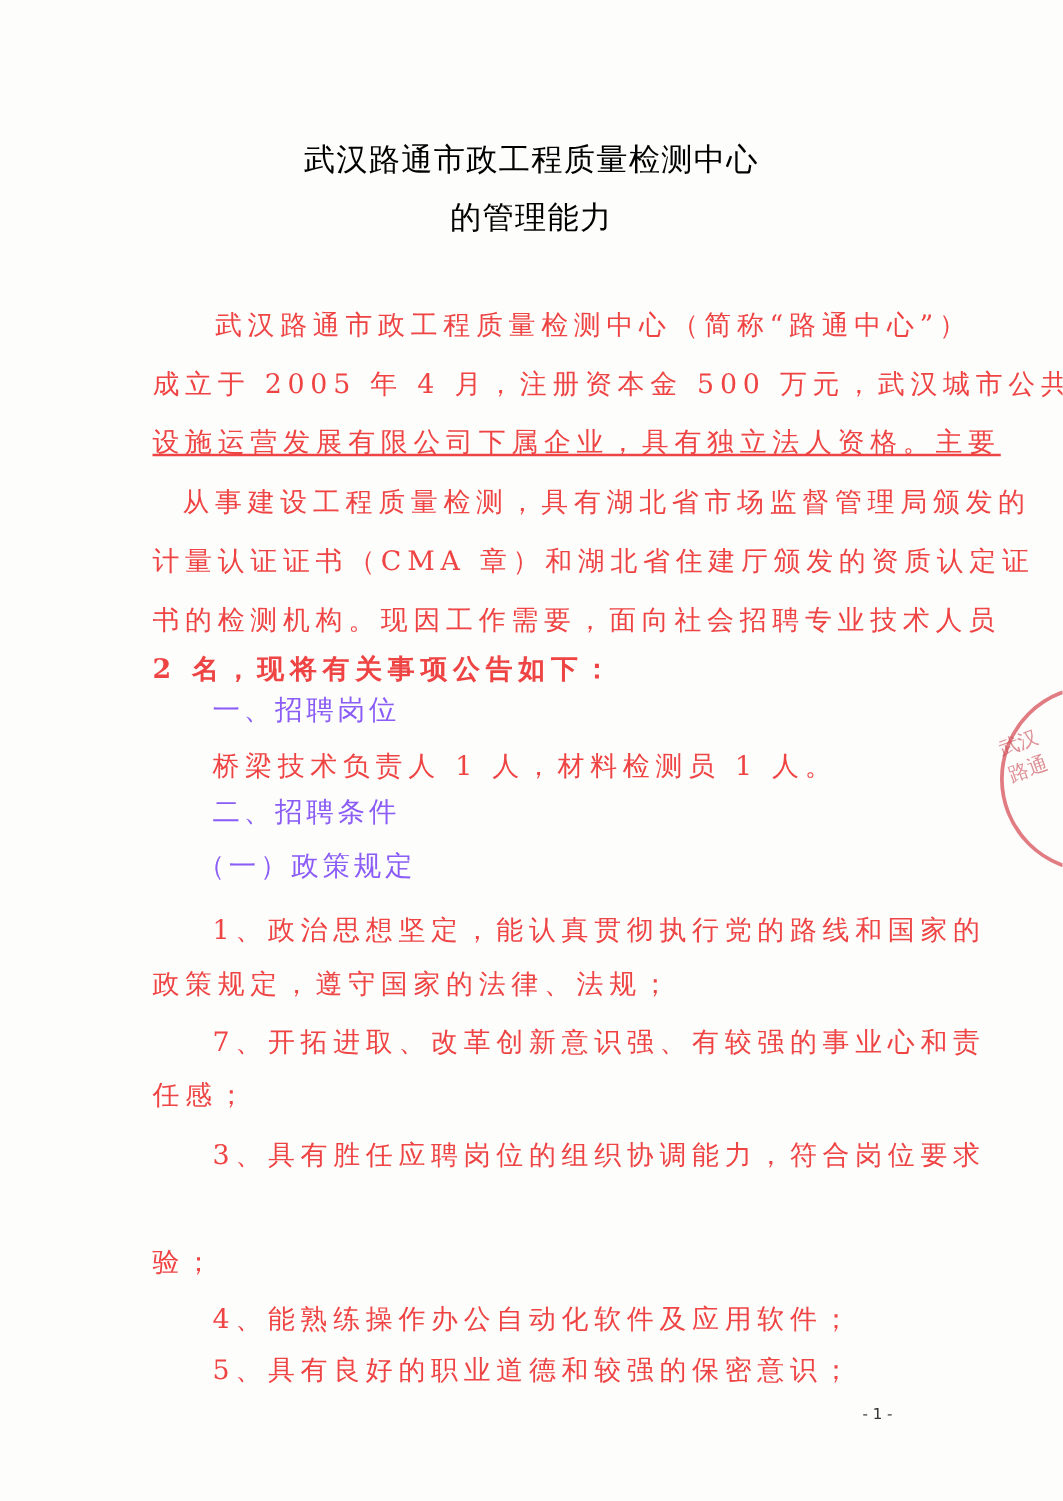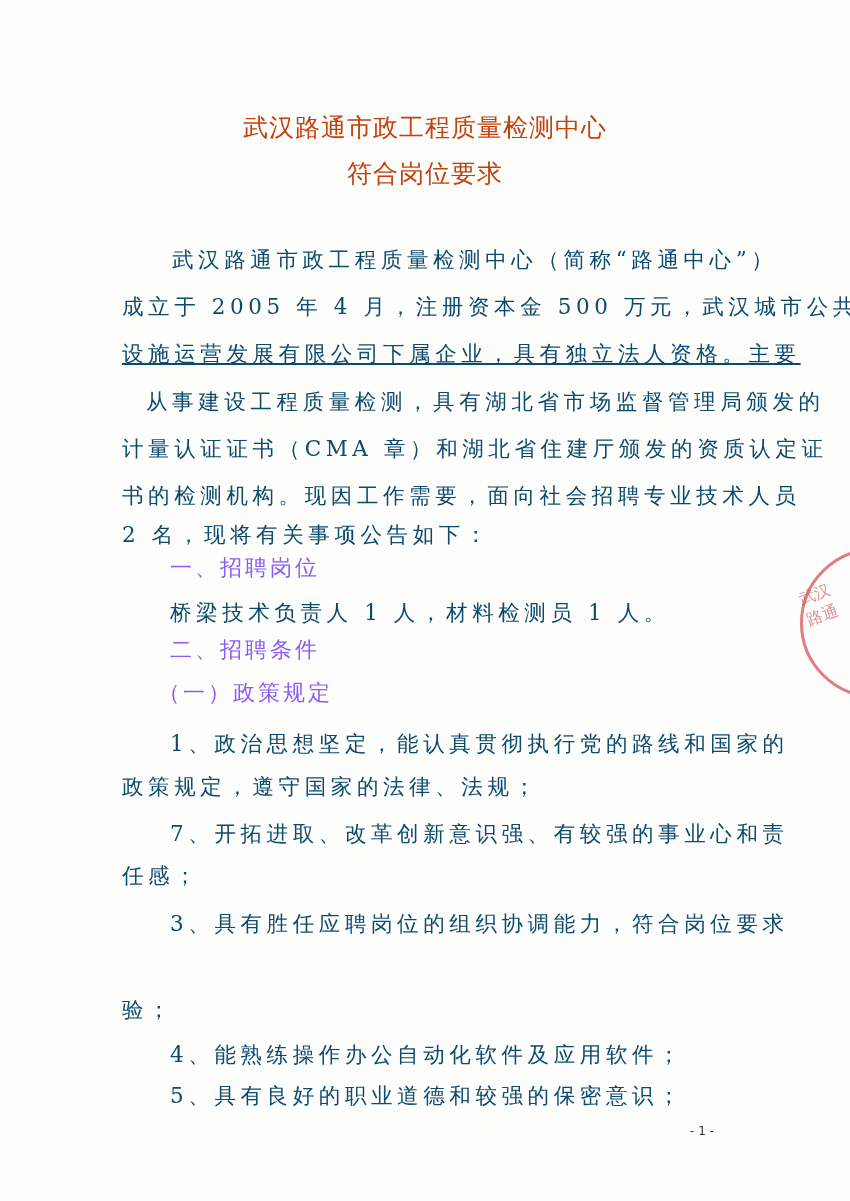--- a/index.html
+++ b/index.html
@@ -6,27 +6,27 @@
   body {
     width: 850px; height: 1201px; overflow: hidden;
     background: #fdfdfc;
     font-family: "DejaVu Serif", "Liberation Serif", serif;
     color: #1e1e1e;
     position: relative;
   }
   .page { position: absolute; left: 0; top: 0; width: 850px; height: 1201px; }
   .title {
     position: absolute; left: 0; width: 850px; text-align: center;
-    font-size: 25px; letter-spacing: 1px; color: #c2410c;
+    font-size: 25px; letter-spacing: 1px; color: #000000;
   }
   .t1 { top: 111px; }
   .t2 { top: 157px; }
   .line {
     position: absolute; left: 122px; width: 620px;
-    font-size: 21.5px; white-space: nowrap; color: #0c4a6e;
+    font-size: 21.5px; white-space: nowrap; color: #ef4444;
     letter-spacing: 4.6px;
   }
   .heading {
     position: absolute; font-size: 22px; white-space: nowrap; color: #8b5cf6;
     letter-spacing: 3px;
   }
   .seal {
     position: absolute; left: 800px; top: 548px; width: 150px; height: 150px;
     border: 3px solid rgba(214,80,90,0.75); border-radius: 50%;
     box-sizing: border-box;
@@ -39,29 +39,29 @@
   .page-num {
     position: absolute; left: 690px; top: 1124px; font-size: 12px; color: #333;
     font-family: "DejaVu Sans", sans-serif;
   }
 </style>
 </head>
 <body>
 
 <div class="page">
   <div class="title t1">武汉路通市政工程质量检测中心</div>
-  <div class="title t2">符合岗位要求</div>
+  <div class="title t2">的管理能力</div>
 
   <div class="line" style="top:245px; left:172px;">武汉路通市政工程质量检测中心（简称“路通中心”）</div>
   <div class="line" style="top:292px;">成立于 2005 年 4 月，注册资本金 500 万元，武汉城市公共</div>
   <div class="line" style="top:339px;text-decoration:underline;">设施运营发展有限公司下属企业，具有独立法人资格。主要</div>
   <div class="line" style="top:387px;margin-left:24px;">从事建设工程质量检测，具有湖北省市场监督管理局颁发的</div>
   <div class="line" style="top:434px;">计量认证证书（CMA 章）和湖北省住建厅颁发的资质认定证</div>
   <div class="line" style="top:481px;">书的检测机构。现因工作需要，面向社会招聘专业技术人员</div>
-  <div class="line" style="top:520px;">2 名，现将有关事项公告如下：</div>
+  <div class="line" style="top:520px;font-weight:bold;">2 名，现将有关事项公告如下：</div>
 
   <div class="heading" style="top:553px; left:170px;">一、招聘岗位</div>
   <div class="line" style="top:598px; left:170px;">桥梁技术负责人 1 人，材料检测员 1 人。</div>
   <div class="heading" style="top:635px; left:170px;">二、招聘条件</div>
   <div class="heading" style="top:678px; left:158px;">（一）政策规定</div>
 
   <div class="line" style="top:729px; left:170px;">1、政治思想坚定，能认真贯彻执行党的路线和国家的</div>
   <div class="line" style="top:772px;">政策规定，遵守国家的法律、法规；</div>
   <div class="line" style="top:819px; left:170px;">7、开拓进取、改革创新意识强、有较强的事业心和责</div>
   <div class="line" style="top:861px;">任感；</div>

